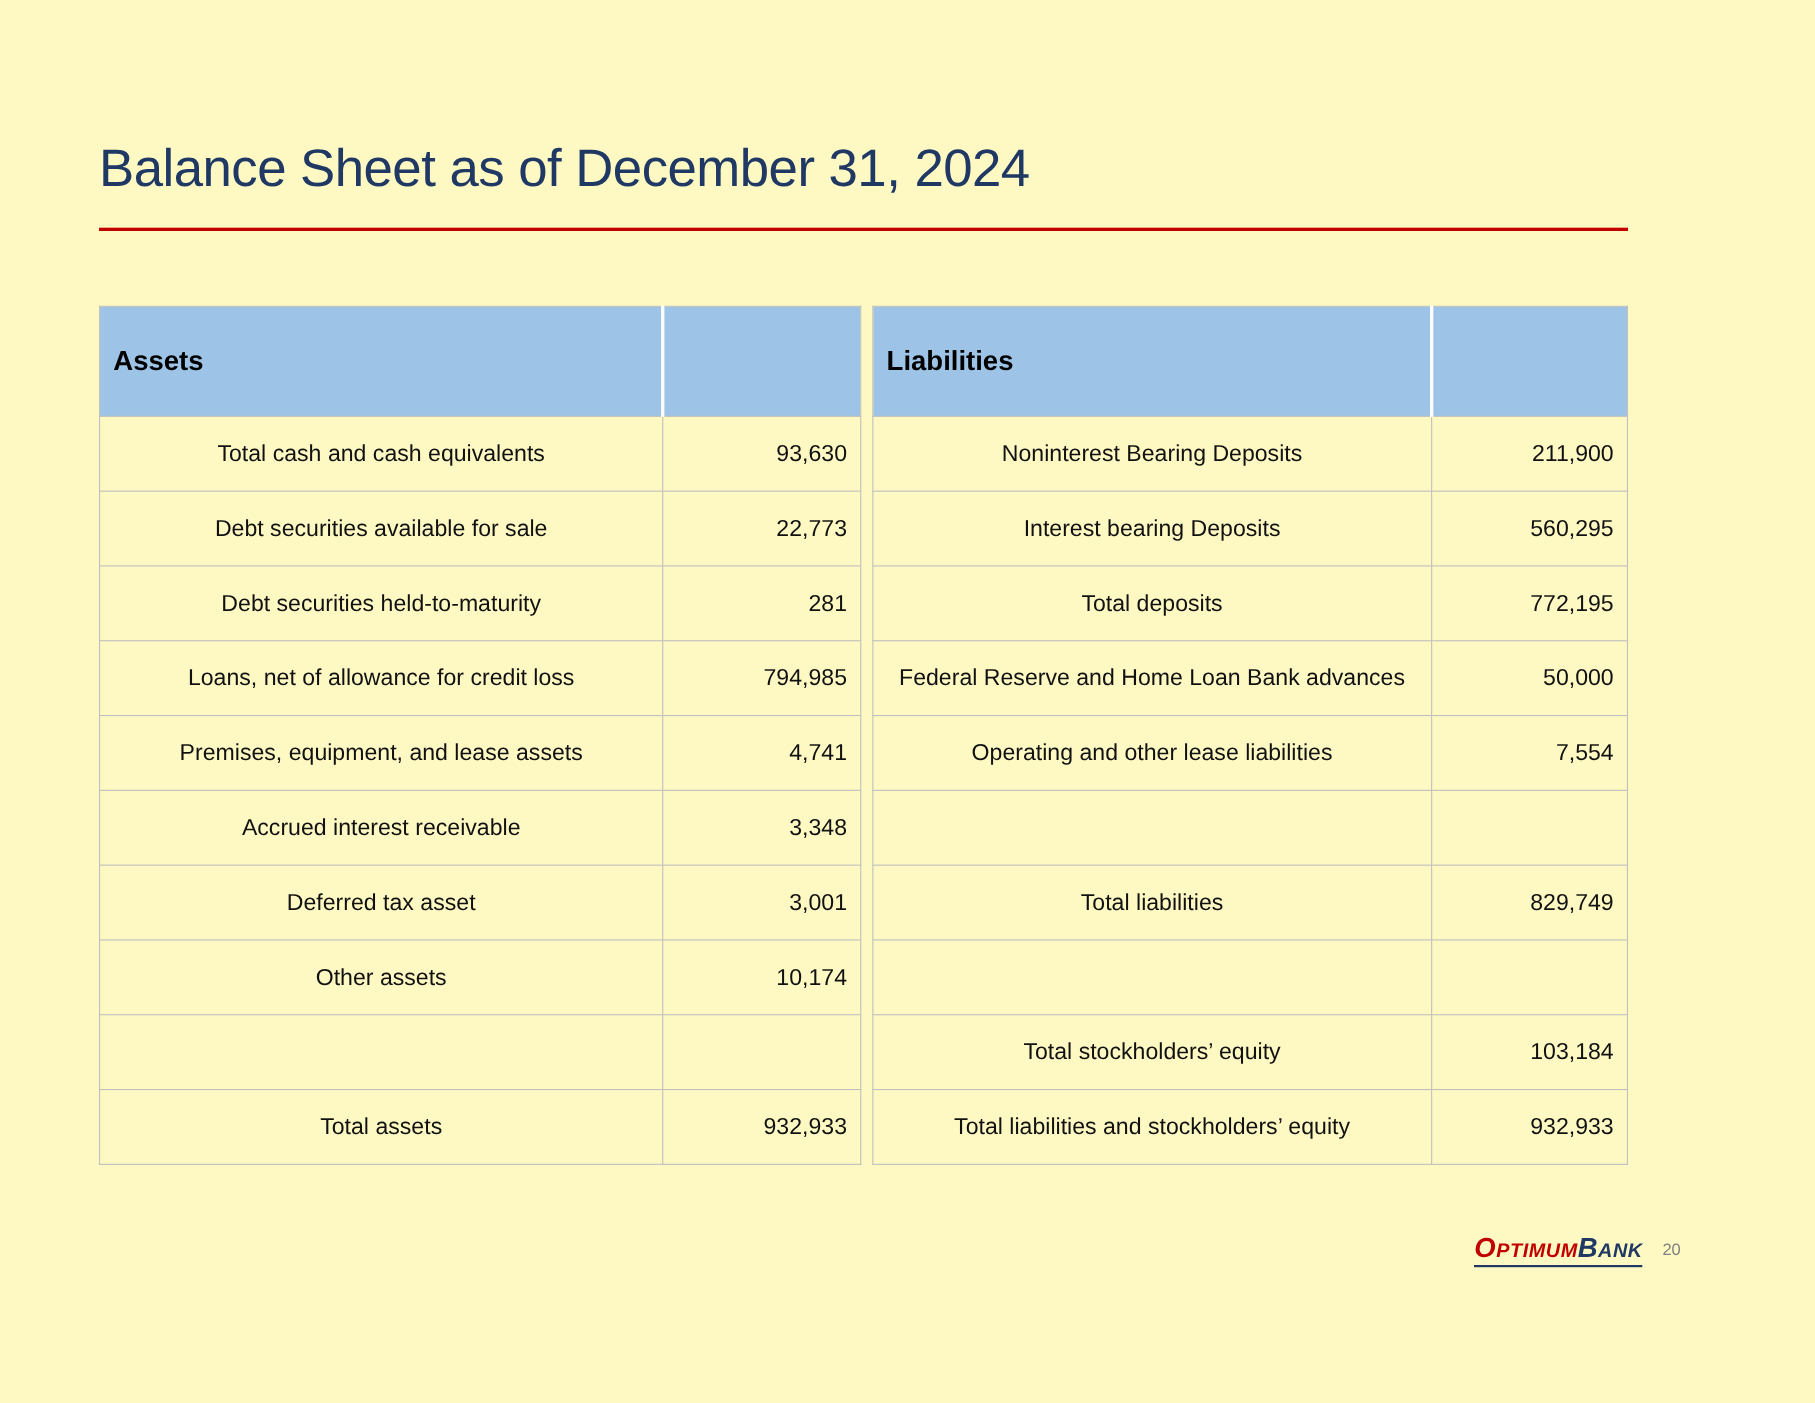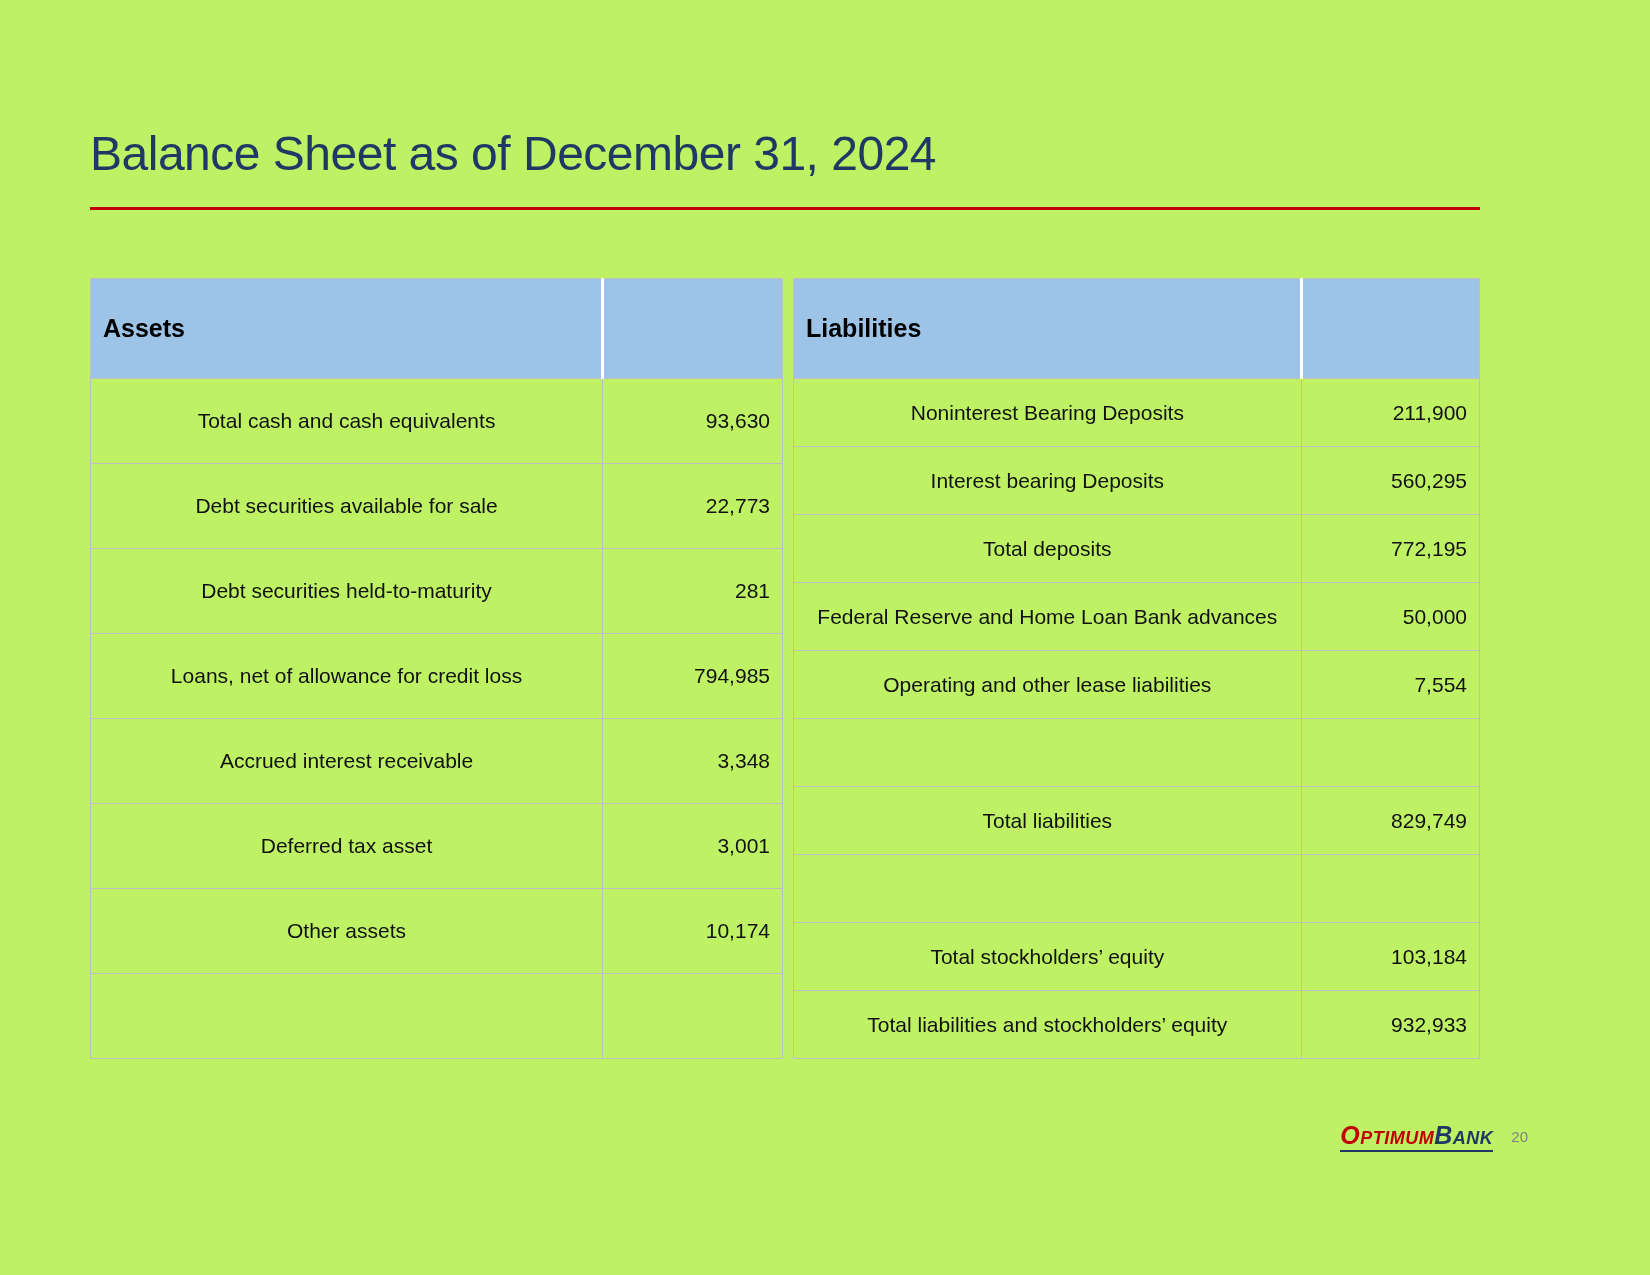--- a/index.html
+++ b/index.html
@@ -5,21 +5,21 @@
   html, body {
     margin: 0;
     padding: 0;
     background: #ffffff;
     font-family: "Liberation Sans", sans-serif;
   }
   .slide {
     position: relative;
     width: 1650px;
     height: 1275px;
-    background: #bef264;
+    background: #fef9c3;
     overflow: hidden;
   }
   .slide-title {
     position: absolute;
     left: 90px;
     top: 126px;
     font-size: 48px;
     font-weight: 400;
     color: #1F3864;
     letter-spacing: -0.5px;
@@ -128,34 +128,42 @@
         </tr>
         <tr>
           <td class="label-cell">Debt securities held-to-maturity</td>
           <td class="value-cell">281</td>
         </tr>
         <tr>
           <td class="label-cell">Loans, net of allowance for credit loss</td>
           <td class="value-cell">794,985</td>
         </tr>
         <tr>
+          <td class="label-cell">Premises, equipment, and lease assets</td>
+          <td class="value-cell">4,741</td>
+        </tr>
+        <tr>
           <td class="label-cell">Accrued interest receivable</td>
           <td class="value-cell">3,348</td>
         </tr>
         <tr>
           <td class="label-cell">Deferred tax asset</td>
           <td class="value-cell">3,001</td>
         </tr>
         <tr>
           <td class="label-cell">Other assets</td>
           <td class="value-cell">10,174</td>
         </tr>
         <tr>
           <td class="label-cell"></td>
           <td class="value-cell"></td>
+        </tr>
+        <tr>
+          <td class="label-cell">Total assets</td>
+          <td class="value-cell">932,933</td>
         </tr>
       </tbody>
     </table>
 
     <table class="bs-table liab">
       <colgroup>
           <col class="label-col">
           <col class="value-col">
         </colgroup>
       <thead>

